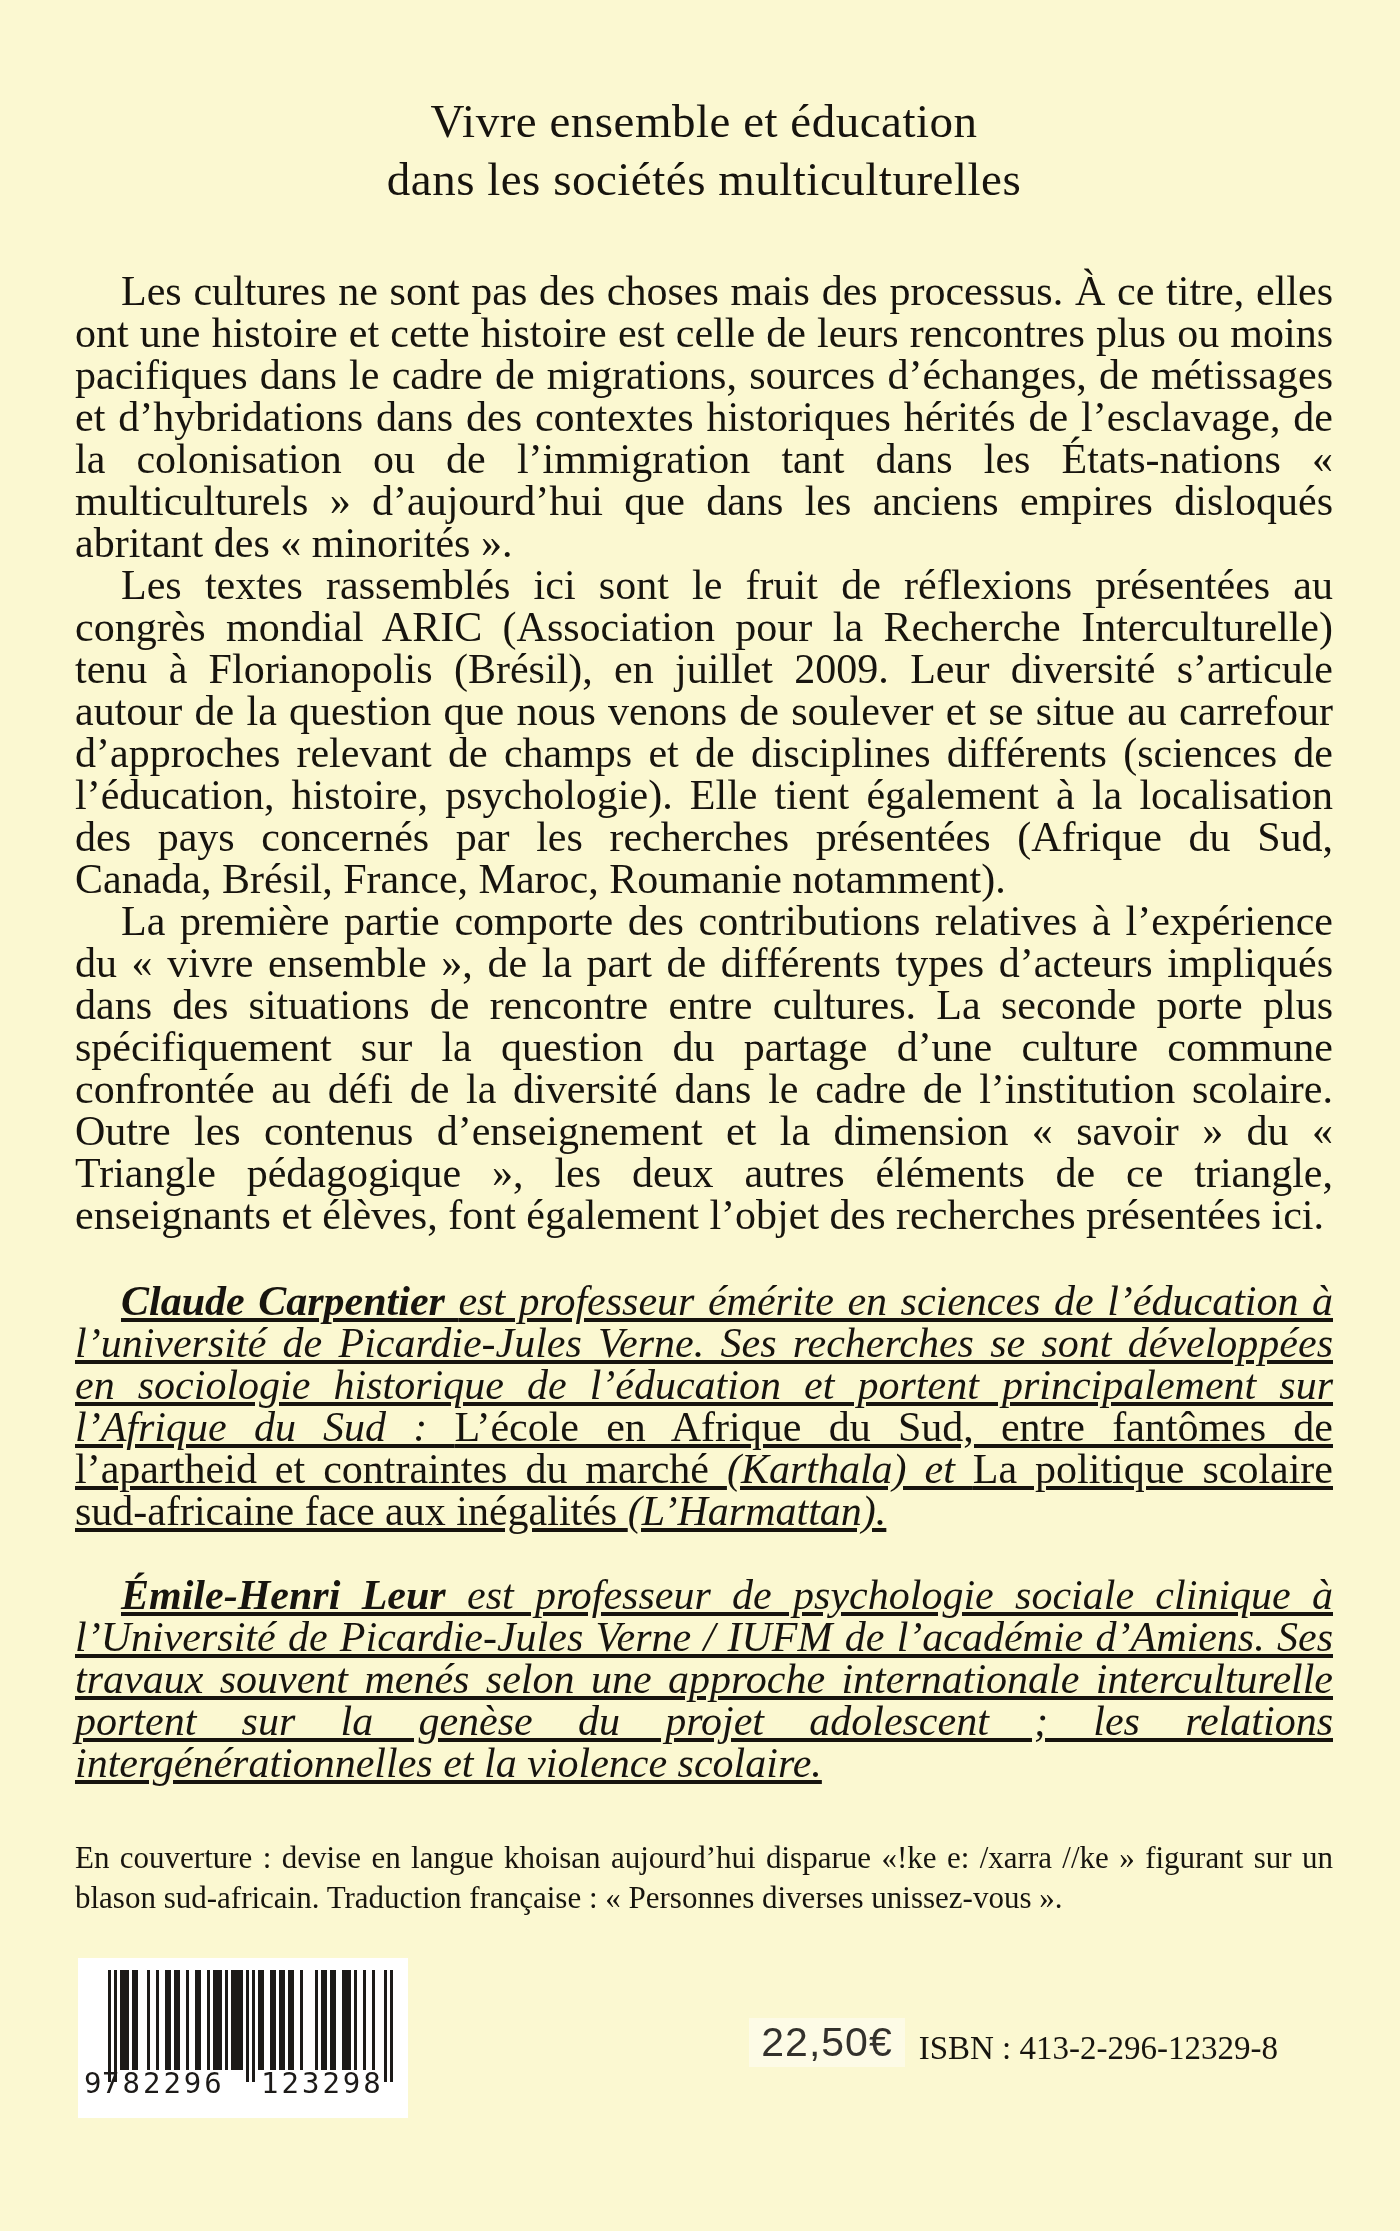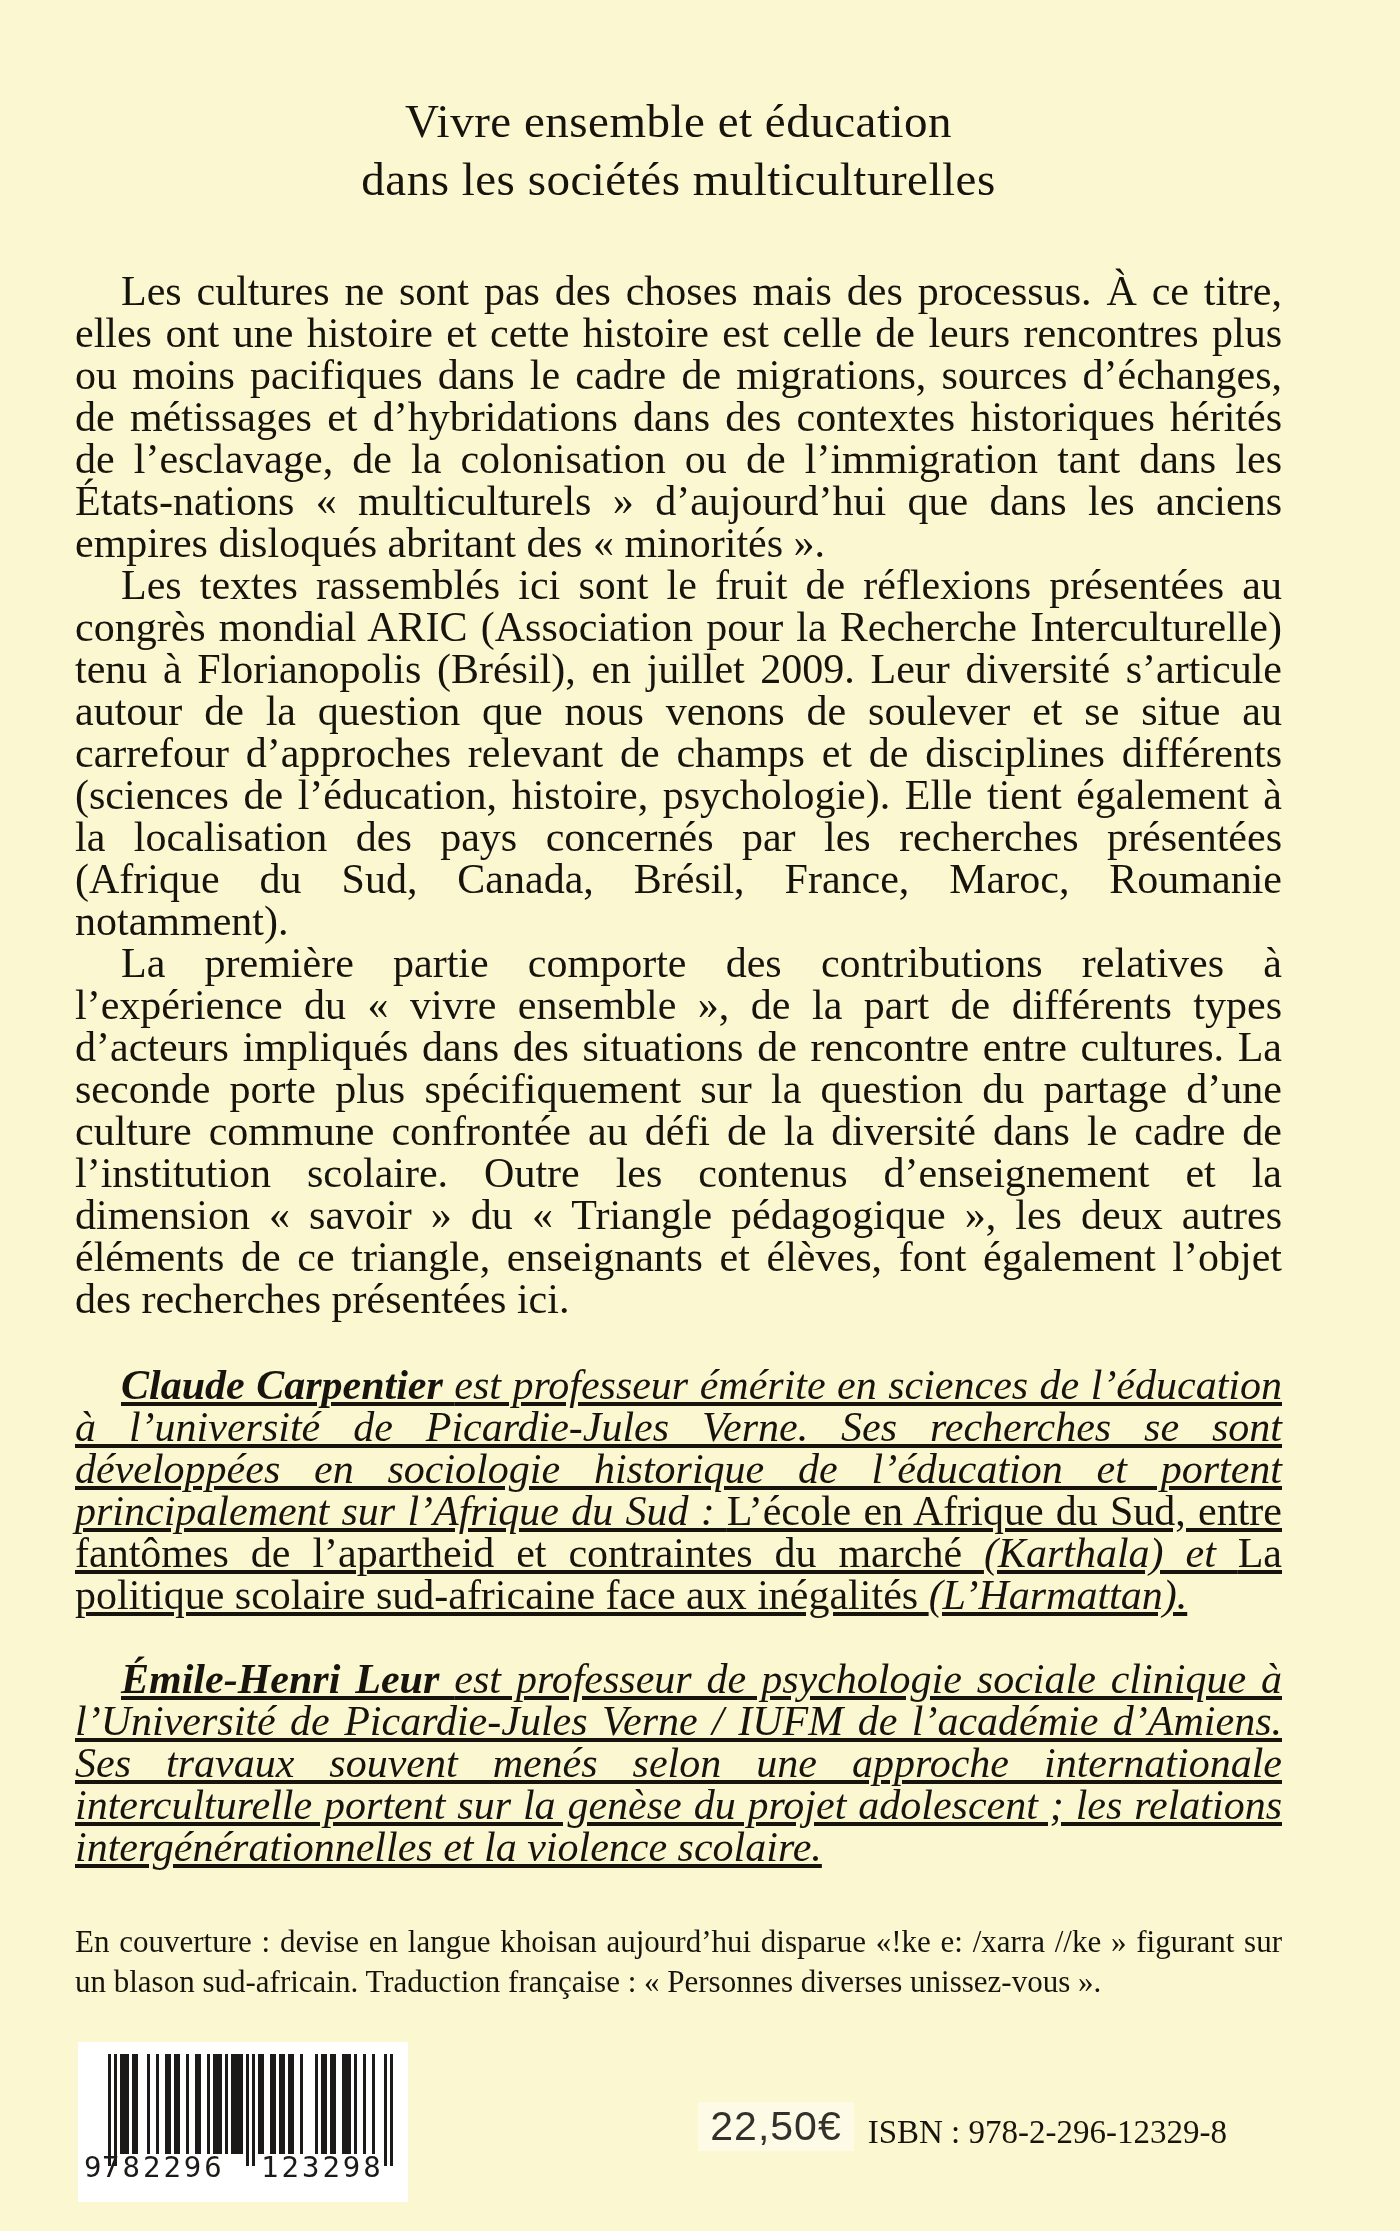--- a/index.html
+++ b/index.html
@@ -8,21 +8,21 @@
     height: 2231px;
     background: #fbf8d1;
     color: #17140e;
     font-family: "Liberation Serif", serif;
     overflow: hidden;
   }
   .cover {
     box-sizing: border-box;
     width: 1400px;
     height: 2231px;
-    padding: 92px 118px 0 75px;
+    padding: 92px 67px 0 75px;
   }
   .title {
     text-align: center;
     font-size: 47px;
     line-height: 58px;
     letter-spacing: 0.5px;
   }
   .synopsis { margin-top: 62px; }
   .synopsis p, .bio {
     margin: 0;
@@ -177,18 +177,18 @@
           <div class="bar" style="left: 276px; width: 3px; height: 112px;"></div>
           <div class="bar" style="left: 282px; width: 3px; height: 112px;"></div>
         </div>
       <span class="barcode-digit bc-first">9</span>
       <span class="barcode-digit bc-group1">782296</span>
       <span class="barcode-digit bc-group2">123298</span>
     </div>
 
     <div class="right-col">
       <span class="price">22,50€</span>
-      <span class="isbn">ISBN : 978-2-296-12329-8</span>
+      <span class="isbn">ISBN : 413-2-296-12329-8</span>
     </div>
 
   </div>
 
 </div>
 
 </body></html>

